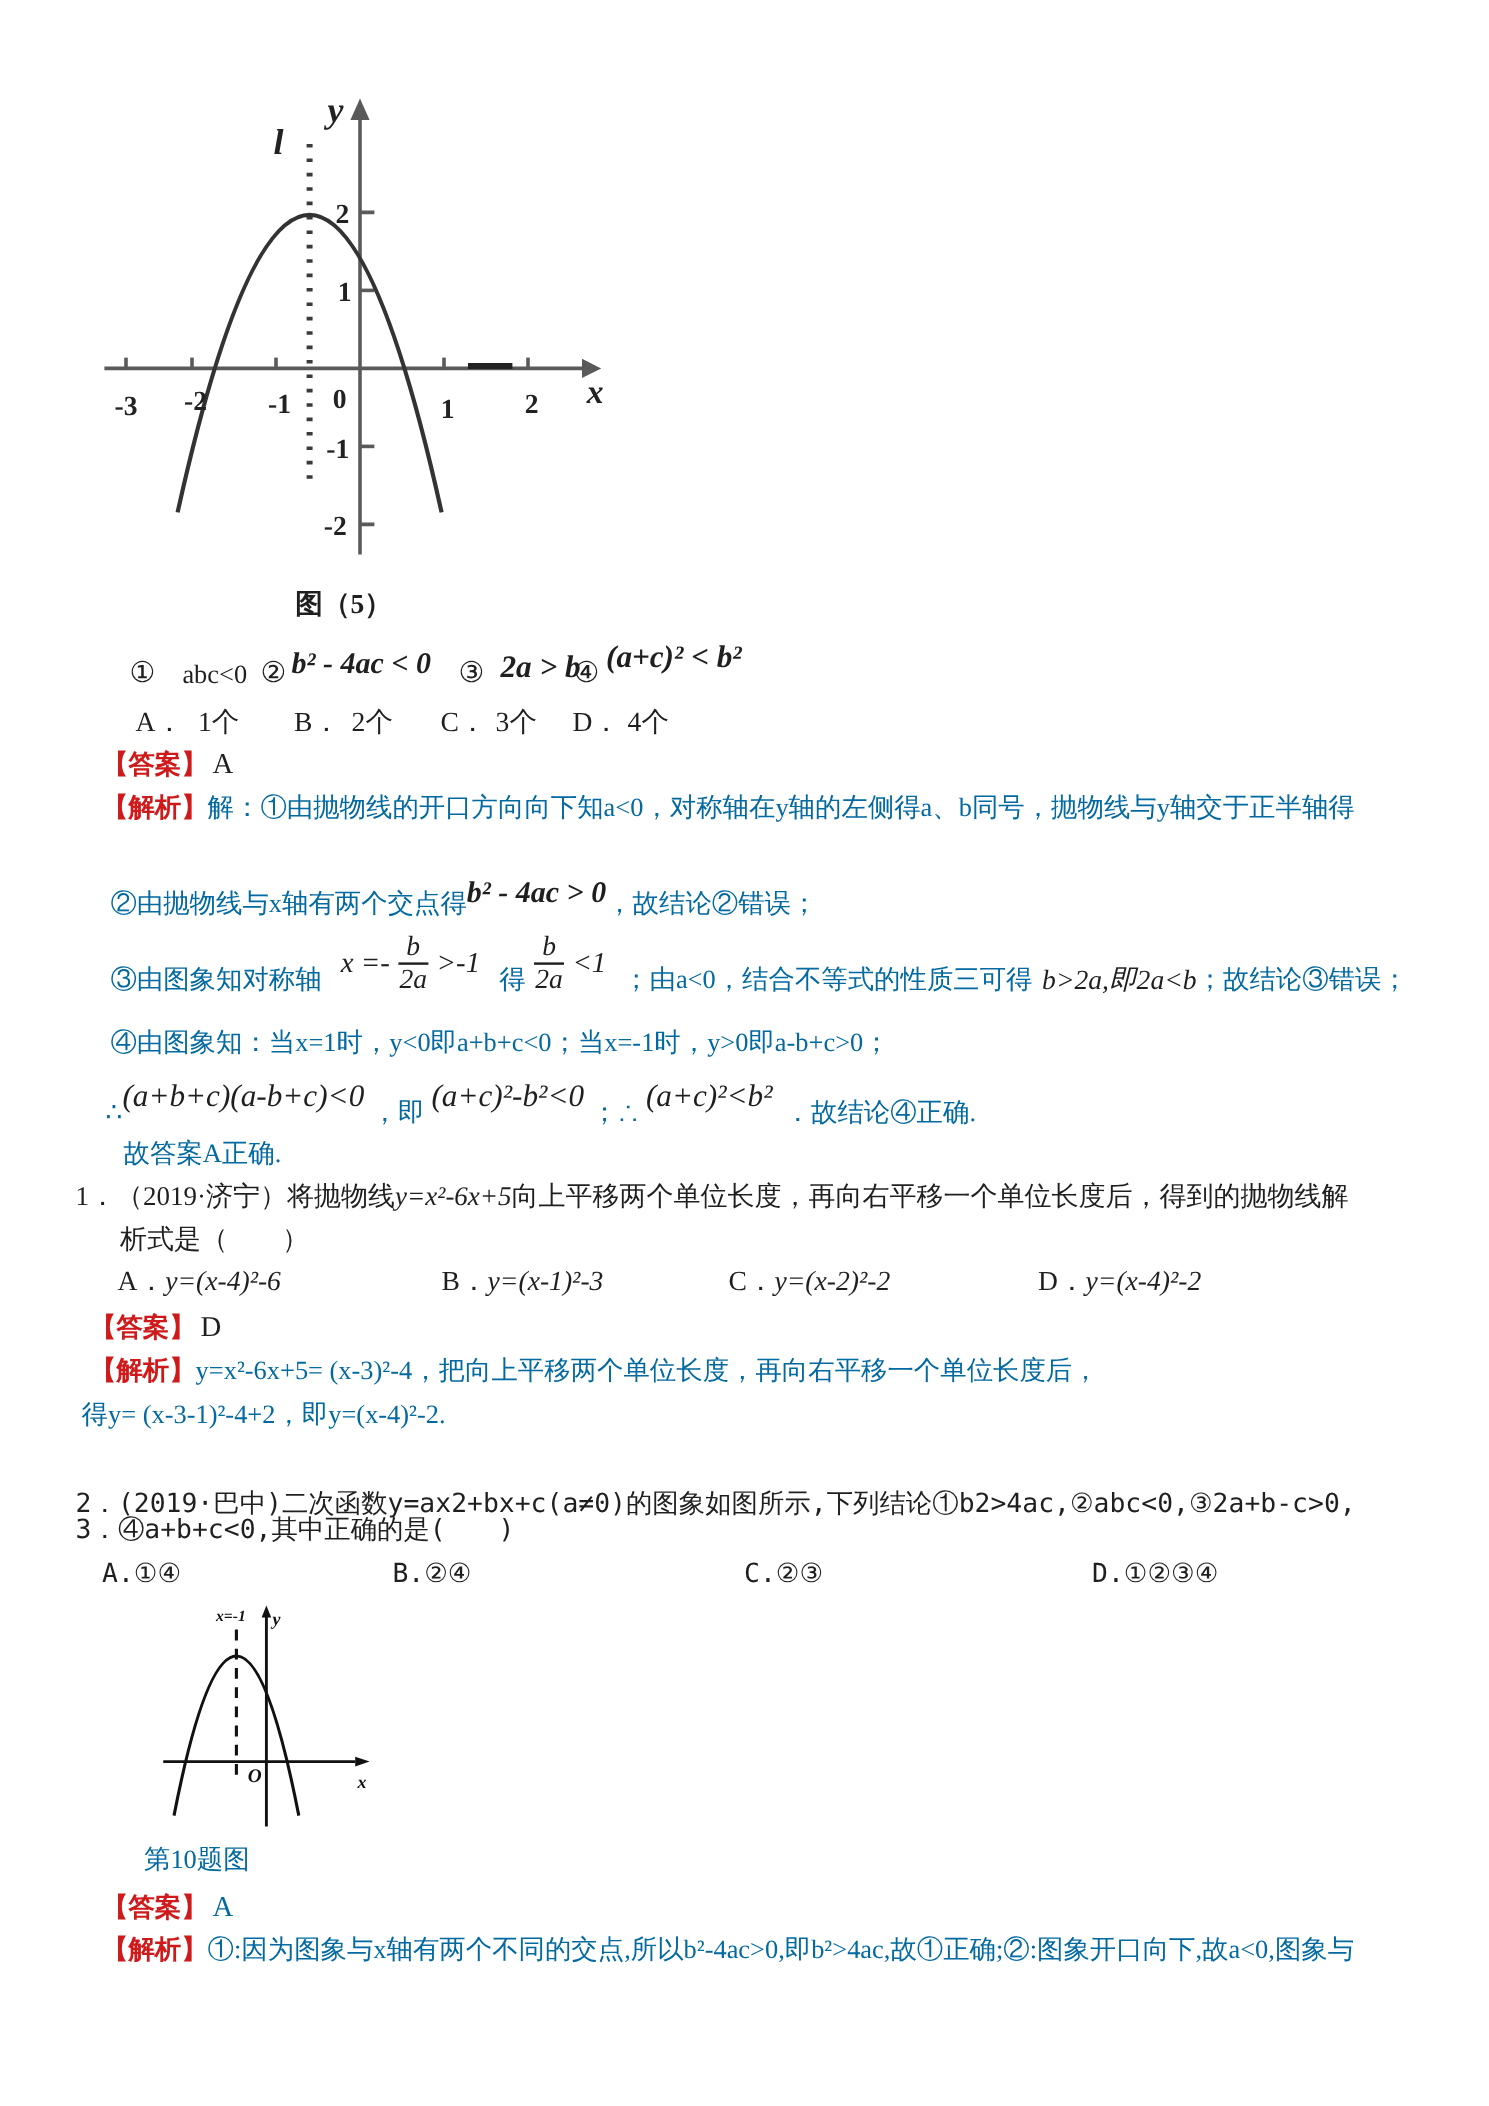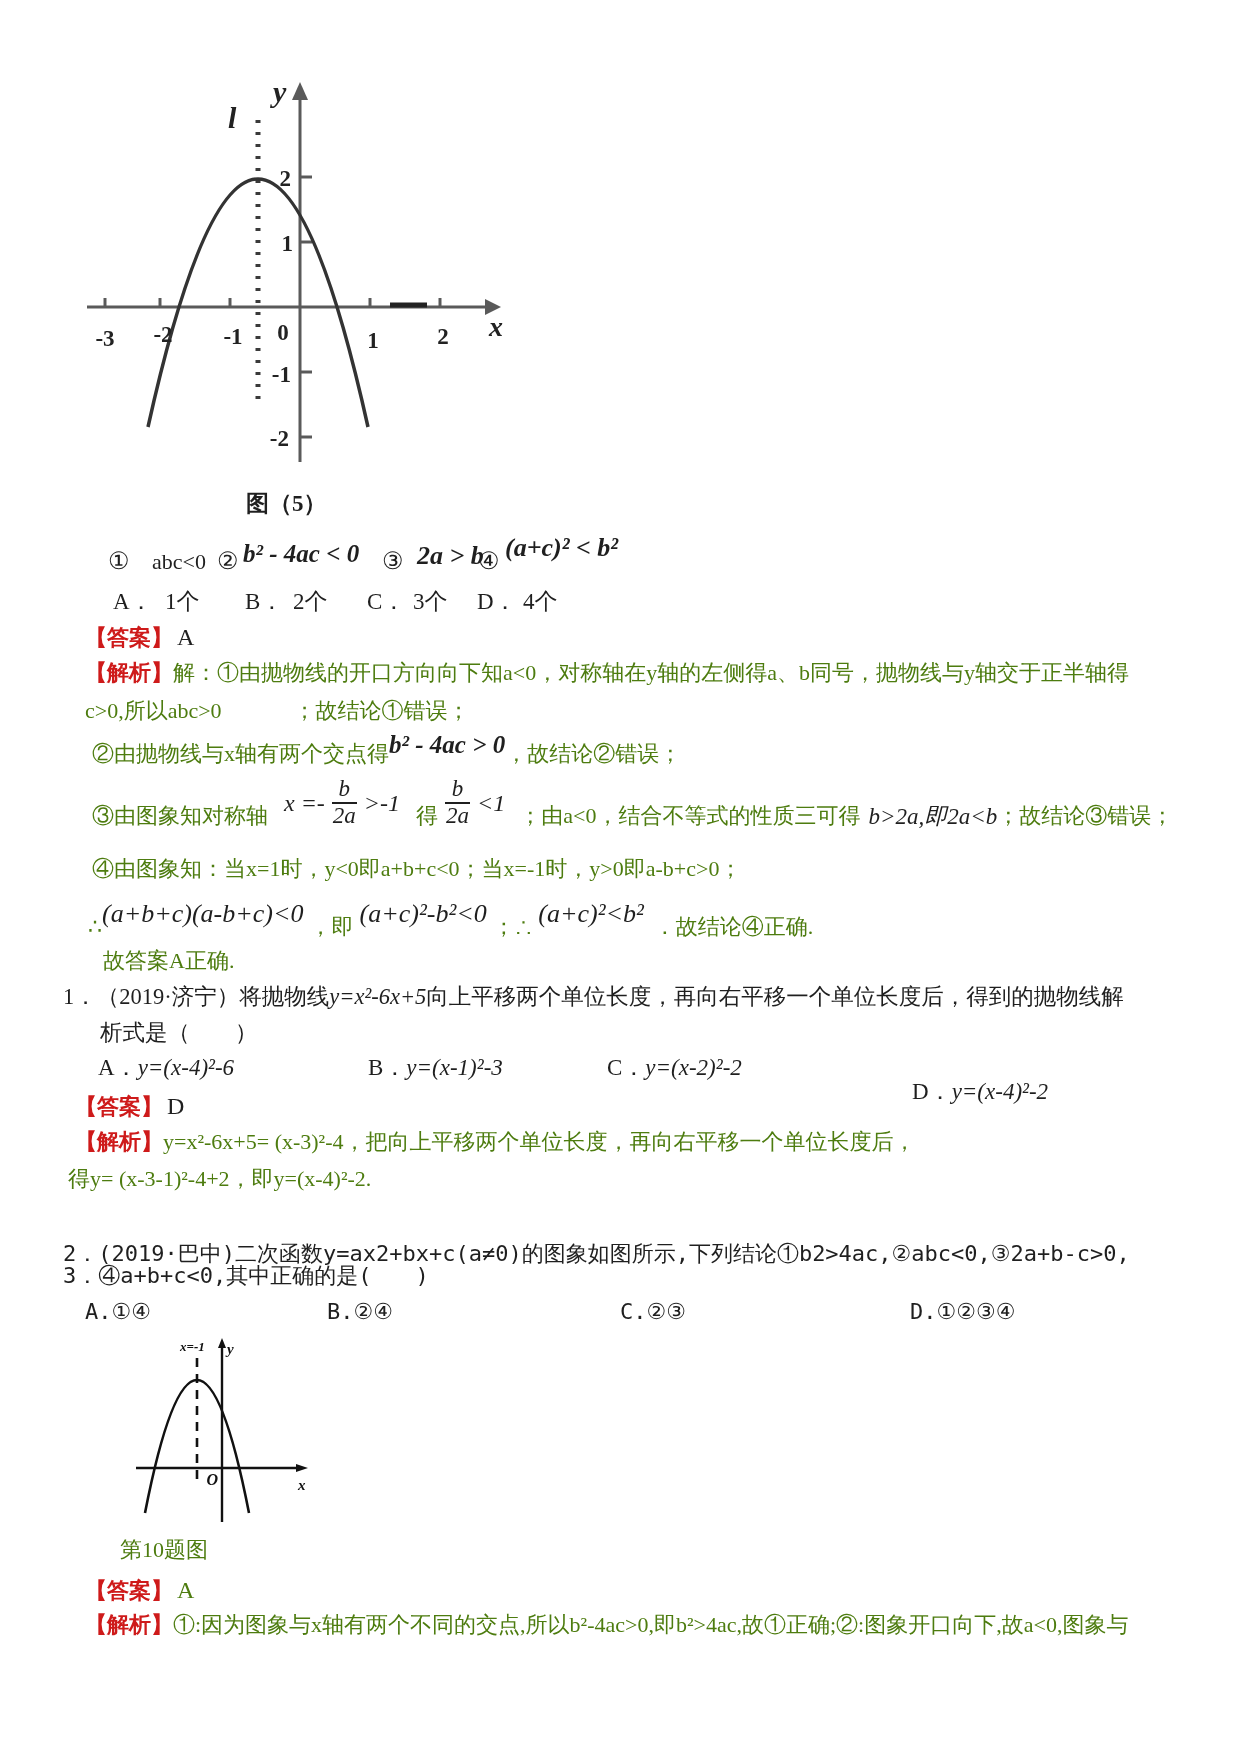--- a/index.html
+++ b/index.html
@@ -1,20 +1,20 @@
 <!DOCTYPE html>
 <html><head>
 <meta charset="utf-8">
 <style>
   html,body{margin:0;padding:0;background:#ffffff;}
   .page{position:relative;width:1241px;height:1755px;background:#ffffff;overflow:hidden;
         font-family:"Liberation Serif",serif;color:#1f1f1f;}
   .row{position:absolute;white-space:nowrap;font-size:22px;line-height:1.25;}
   .vrow{position:absolute;display:flex;align-items:center;white-space:nowrap;font-size:22px;}
-  .red{color:#4d7c0f;text-align:right;}
+  .red{color:#0369a1;text-align:right;}
   .lbl{font-weight:700;color:#ce1a1a;}
   .math{font-family:"Liberation Serif",serif;font-style:italic;}
   .mathbig{font-family:"Liberation Serif",serif;font-style:italic;font-size:26px;color:#1f1f1f;}
   .raised{position:relative;top:-8px;}
   .drop{position:relative;top:13px;}
   .pos{position:absolute;}
   .mono{font-family:"DejaVu Sans Mono",monospace;font-size:22px;}
   .frac{display:inline-flex;flex-direction:column;align-items:center;font-style:italic;
         font-family:"Liberation Serif",serif;font-size:23px;line-height:1.08;color:#1f1f1f;
         margin:0 6px;}
@@ -99,23 +99,20 @@
   </div>
 
   <div class="row" style="left:85px;top:622px;">
     <span class="lbl">【答案】</span><span style="font-size:24px;margin-left:4px;">A</span>
   </div>
 
   <div class="row" style="left:85px;top:659px;">
     <span class="lbl">【解析】</span><span class="red">解：①由抛物线的开口方向向下知a&lt;0，对称轴在y轴的左侧得a、b同号，抛物线与y轴交于正半轴得</span>
   </div>
 
-  <div class="row" style="left:85px;top:697px;">
-    <span class="red">c&gt;0,所以abc&gt;0</span><span class="red" style="margin-left:72px;">；故结论①错误；</span>
-  </div>
 
   <div class="row" style="left:92px;top:737px;">
     <span class="red">②由抛物线与x轴有两个交点得</span><span class="math raised" style="font-size:25px;font-weight:600;">b² - 4ac &gt; 0</span><span class="red">，故结论②错误；</span>
   </div>
 
   <div class="vrow" style="left:92px;top:772px;height:62px;">
     <span class="red drop">③由图象知对称轴</span>
     <span class="math" style="font-size:24px;margin-left:16px;">x =-</span>
     <span class="frac">
       <span class="num">b</span>
@@ -155,21 +152,21 @@
     <span>1．（2019·济宁）将抛物线</span><span class="math">y=x²-6x+5</span><span>向上平移两个单位长度，再向右平移一个单位长度后，得到的抛物线解</span>
   </div>
   <div class="row" style="left:100px;top:1019px;font-size:22.5px;">
     <span>析式是（　　）</span>
   </div>
 
   <div class="row" style="left:0;top:1054px;height:32px;width:1137px;font-size:23px;">
     <span class="pos" style="left:98px;"><span>A．</span><span class="math">y=(x-4)²-6</span></span>
     <span class="pos" style="left:368px;"><span>B．</span><span class="math">y=(x-1)²-3</span></span>
     <span class="pos" style="left:607px;"><span>C．</span><span class="math">y=(x-2)²-2</span></span>
-    <span class="pos" style="left:912px;margin-top:24px;"><span>D．</span><span class="math">y=(x-4)²-2</span></span>
+    <span class="pos" style="left:865px;"><span>D．</span><span class="math">y=(x-4)²-2</span></span>
   </div>
 
   <div class="row" style="left:75px;top:1091px;">
     <span class="lbl">【答案】</span><span style="font-size:24px;margin-left:4px;">D</span>
   </div>
   <div class="row" style="left:75px;top:1128px;">
     <span class="lbl">【解析】</span><span class="red">y=x²-6x+5= (x-3)²-4，把向上平移两个单位长度，再向右平移一个单位长度后，</span>
   </div>
   <div class="row" style="left:68px;top:1165px;">
     <span class="red">得y= (x-3-1)²-4+2，即y=(x-4)²-2.</span>

